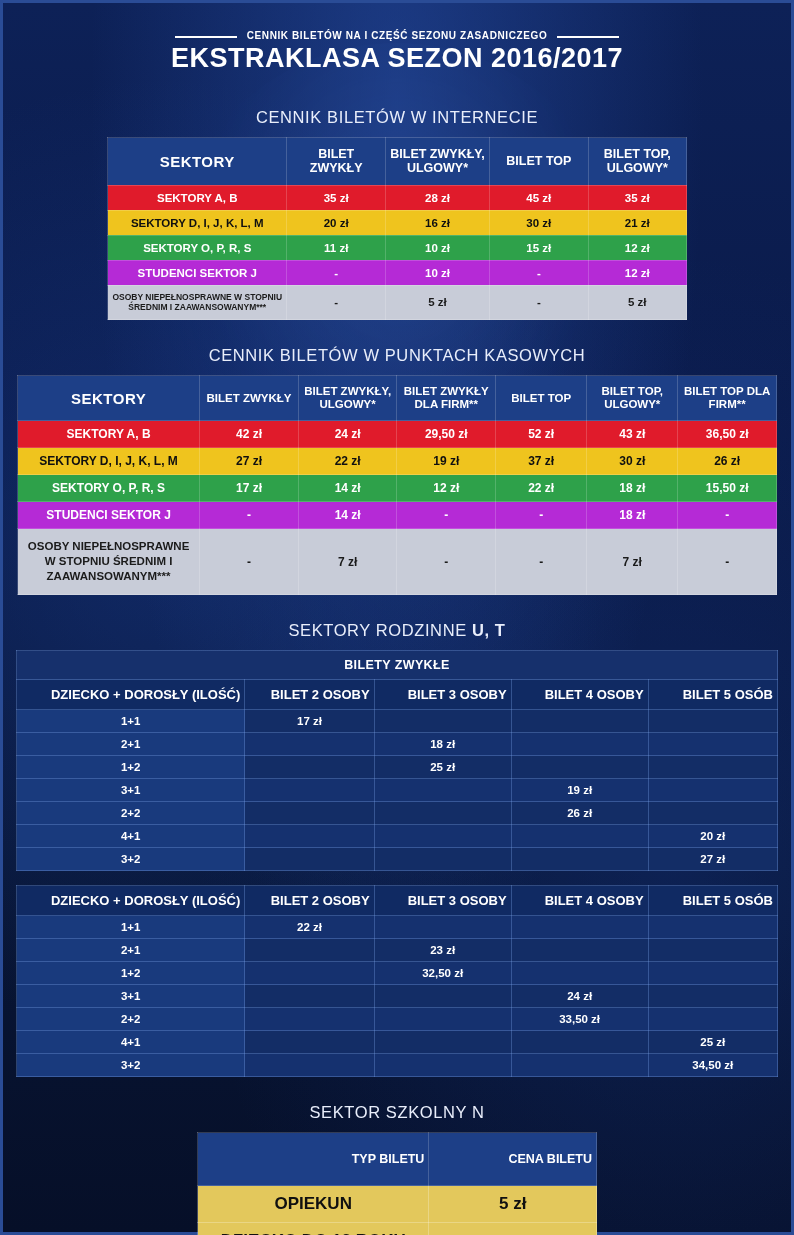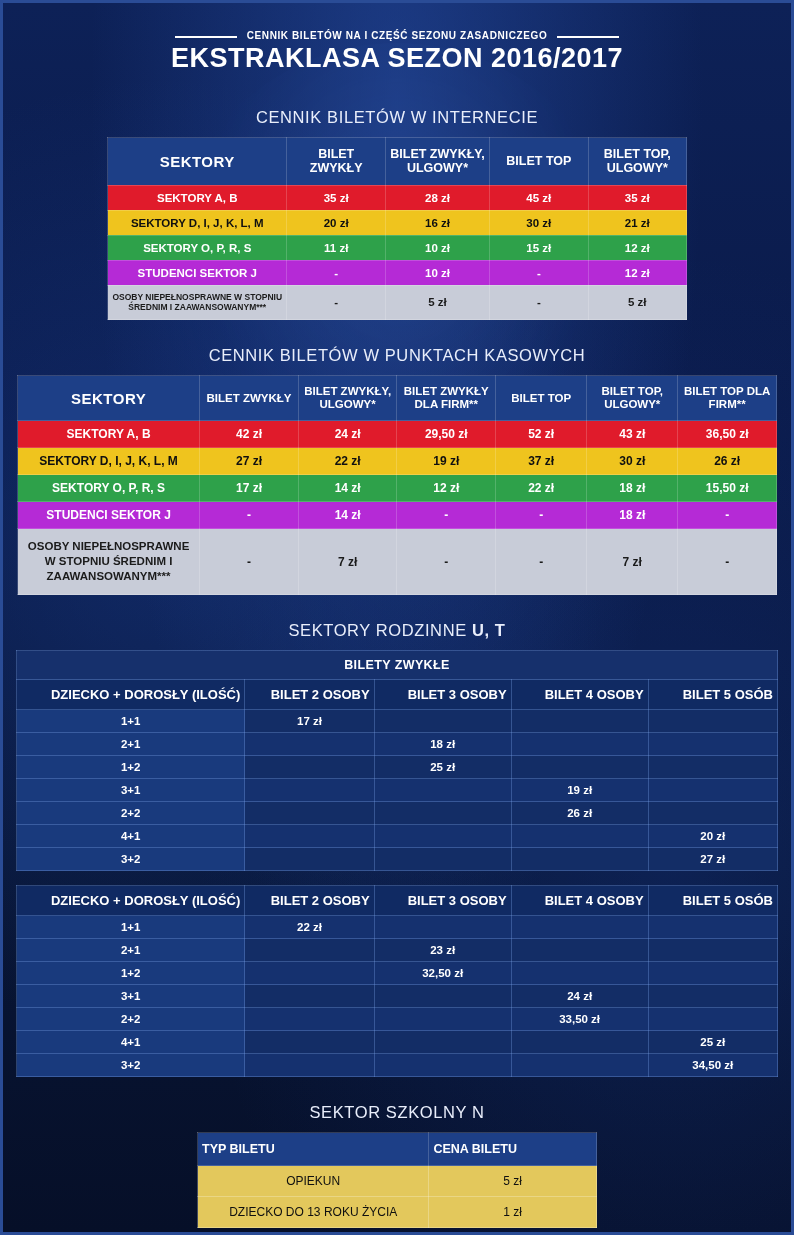--- a/index.html
+++ b/index.html
@@ -108,25 +108,25 @@
   }
   .t-fam tr:nth-child(odd) td.cell { background:#132d66; }
   .t-fam td.qty { background:#193a7d; }
 
   .fam-gap { height:14px; }
 
   
   .t-school { width: 400px; }
   .t-school th {
     background:#1d3f87; color:#fff; font-size:12.5px; font-weight:bold;
-    padding:9px 4px; text-align:left;
+    padding:19px 4px; text-align:right;
   }
   .t-school td {
     background:#e3c85c; color:#101010; text-align:center;
-    font-size:12px; font-weight:normal; padding:8px 12px;
+    font-size:17px; font-weight:bold; padding:8px 12px;
     border:1px solid rgba(255,255,255,0.25);
   }
 </style>
 </head>
 <body>
 
 <div class="page">
 
   <div class="crestbg">
     <div class="big-shield"></div>

